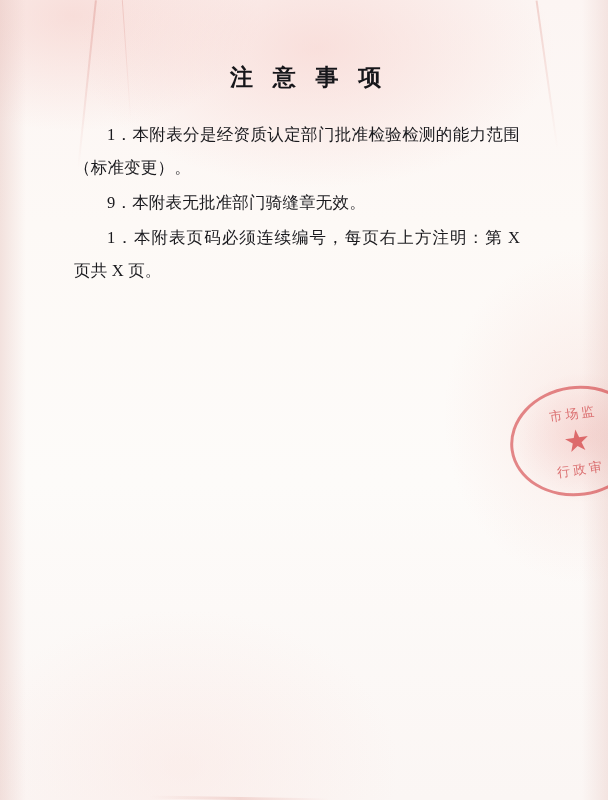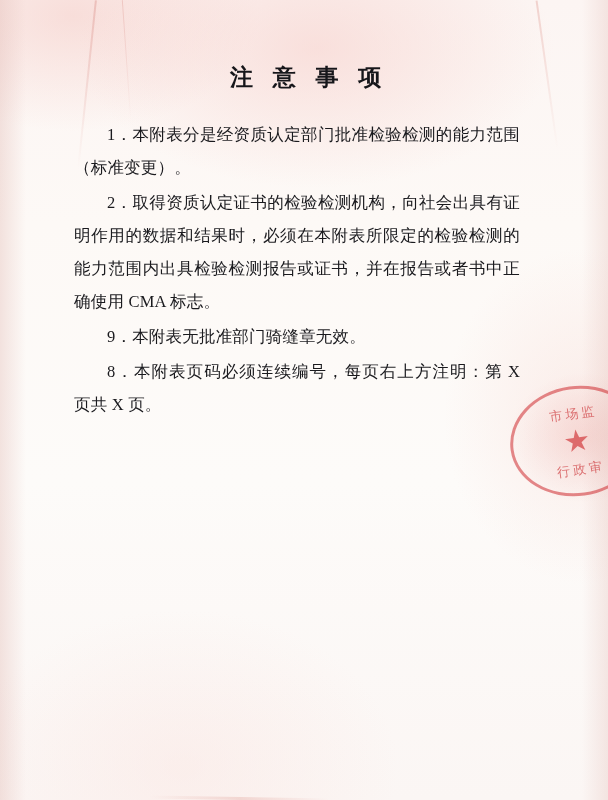--- a/index.html
+++ b/index.html
@@ -156,23 +156,22 @@
   <div class="paper-streak streak-b"></div>
   <div class="paper-streak streak-c"></div>
   <div class="paper-streak streak-d"></div>
   <div class="edge-shade edge-left"></div>
   <div class="edge-shade edge-right"></div>
 
   <div id="doc-title">注 意 事 项</div>
 
   <div id="body-text">
     <p class="para">1．本附表分是经资质认定部门批准检验检测的能力范围（标准变更）。</p>
-    <p class="para">2．取得资质认定证书的检验检测机构，向社会出具有证明作用的数据和结果时，必须在本附表所限定的检验检测的能力范围内出具检验检测报告或证书，并在报告或者书中正确使用 CMA 标志。</p>
     <p class="para">9．本附表无批准部门骑缝章无效。</p>
-    <p class="para">8．本附表页码必须连续编号，每页右上方注明：第 X 页共 X 页。</p>
+    <p class="para">1．本附表页码必须连续编号，每页右上方注明：第 X 页共 X 页。</p>
   </div>
 
   <div id="seal-glow"></div>
   <div id="seal">
     <div class="seal-text-top">市场监</div>
     <div class="seal-star">★</div>
     <div class="seal-text-bottom">行政审</div>
   </div>
 
 </div>

